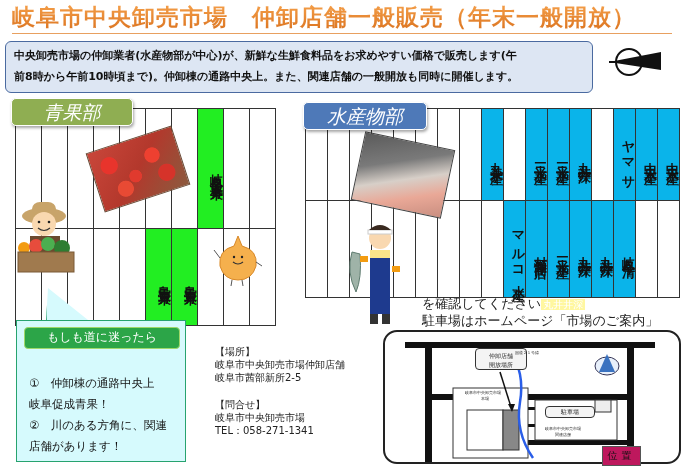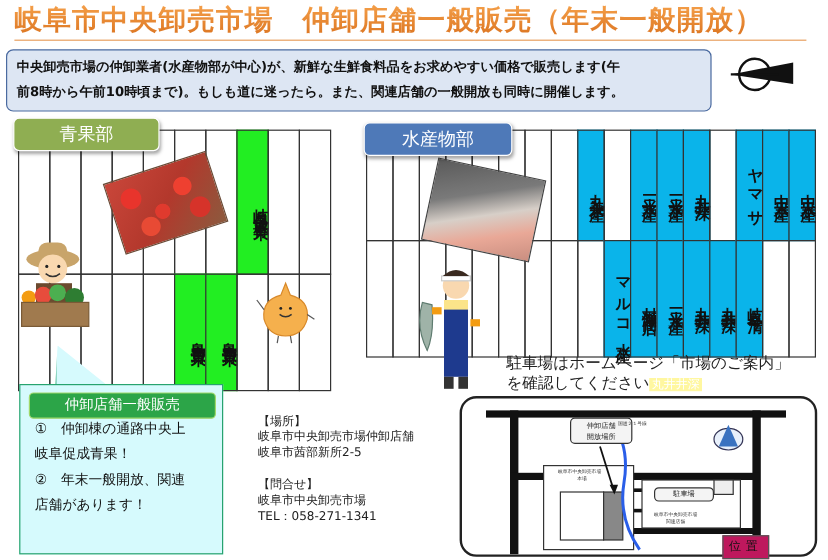--- a/index.html
+++ b/index.html
@@ -26,23 +26,23 @@
     background: #dde6f3; border: 1.5px solid #4a6aa0; border-radius: 6px;
     font-size: 11px; line-height: 21px; padding: 3px 8px; color: #111;
     font-weight: bold;
   }
 
   
   .north { left: 605px; top: 42px; width: 60px; height: 40px; }
 
   
   .sec-label {
-    height: 28px; border-radius: 5px; color: #fff; font-size: 15px;
+    height: 28px; border-radius: 5px; color: #fff; font-size: 19px;
     text-align: center; line-height: 27px; box-shadow: 1px 2px 3px rgba(0,0,0,0.35);
-    border: 1.5px solid #fff; z-index: 5;
+    border: 1.5px solid #fff; z-index: 5; font-style: italic;
   }
   .sec-green { left: 11px; top: 98px; width: 122px; background: #8fae52; }
   .sec-blue  { left: 303px; top: 102px; width: 124px; background: #4e79b8; }
   .cell {
     position: absolute; border: 1.2px solid #333; background: transparent;
     writing-mode: vertical-rl; text-orientation: upright;
     font-size: 13px; font-weight: bold; line-height: 1;
     padding-top: 6px; display: flex; align-items: flex-start; justify-content: center;
     letter-spacing: 3px; color: #111;
   }
@@ -69,21 +69,21 @@
 
   
   .farmer { left: 8px; top: 196px; width: 68px; height: 82px; z-index: 3; }
   .onion { left: 212px; top: 232px; width: 52px; height: 56px; z-index: 3; }
   .fisher { left: 348px; top: 222px; width: 62px; height: 110px; z-index: 3; }
 
   
   .callout {
     left: 16px; top: 320px; width: 170px; height: 142px;
     background: #d6fafd; border: 1.5px solid #27a36f;
-    font-size: 11.5px; line-height: 21px; padding: 26px 8px 0 12px; z-index: 4;
+    font-size: 11.5px; line-height: 21px; padding: 52px 8px 0 12px; z-index: 4;
   }
   .callout-tail2 {
     left: 46px; top: 288px; width: 42px; height: 34px; z-index: 4;
     background: #d6fafd;
     clip-path: polygon(2px 0, 42px 32px, 0 34px);
     border-left: 1.5px solid #27a36f;
   }
   .callout-head {
     left: 24px; top: 327px; width: 156px; height: 22px; z-index: 5;
     background: #2ca548; color: #fff; border: 1.5px solid #9fd86a; border-radius: 4px;
@@ -115,21 +115,21 @@
     font-size: 6px; text-align: center; color: #222;
   }
 </style>
 </head>
 <body>
 
 <div class="abs title">岐阜市中央卸売市場　仲卸店舗一般販売（年末一般開放）</div>
 
 <div class="abs info">
   <div>中央卸売市場の仲卸業者(水産物部が中心)が、新鮮な生鮮食料品をお求めやすい価格で販売します(午</div>
-  <div>前8時から午前10時頃まで)。もしも道に迷ったら。また、関連店舗の一般開放も同時に開催します。</div>
+  <div>前8時から午前10時頃まで)。仲卸棟の通路中央上。また、関連店舗の一般開放も同時に開催します。</div>
 </div>
 
 <svg class="abs north" viewBox="0 0 60 40">
   <circle cx="24" cy="20" r="13" fill="none" stroke="#111" stroke-width="2"></circle>
   <polygon points="4,20 56,10 56,28" fill="#111"></polygon>
   <line x1="4" y1="20" x2="44" y2="20" stroke="#111" stroke-width="2"></line>
 </svg>
 
 <div class="abs sec-label sec-green">青果部</div>
 
@@ -234,38 +234,38 @@
   <rect x="12" y="34" width="8" height="6" fill="#f39c12"></rect>
   <rect x="44" y="44" width="8" height="6" fill="#f39c12"></rect>
   <rect x="22" y="92" width="8" height="10" fill="#333"></rect>
   <rect x="34" y="92" width="8" height="10" fill="#333"></rect>
 </svg>
 
 <div class="abs callout-tail2"></div>
 <div class="abs callout">
   <div>①　仲卸棟の通路中央上</div>
   <div>岐阜促成青果！</div>
-  <div>②　年末一般開放、関連</div>
+  <div>②　川のある方角に、関連</div>
   <div>店舗があります！</div>
 </div>
-<div class="abs callout-head">仲卸店舗一般販売</div>
+<div class="abs callout-head">もしも道に迷ったら</div>
 
 <div class="abs loc">
   <div>【場所】</div>
   <div>岐阜市中央卸売市場仲卸店舗</div>
   <div>岐阜市茜部新所2-5</div>
   <div class="gap"></div>
   <div>【問合せ】</div>
   <div>岐阜市中央卸売市場</div>
   <div class="tel">TEL：058-271-1341</div>
 </div>
 
 <div class="abs parking">
+  <div><span>を確認してください</span><span class="hl">丸井井深</span></div>
   <div>駐車場はホームページ「市場のご案内」</div>
-  <div><span>を確認してください</span><span class="hl">丸井井深</span></div>
 </div>
 
 <div class="abs map">
   <svg width="298" height="134" viewBox="0 0 298 134">
 
     <rect x="20" y="10" width="250" height="6" fill="#111"></rect>
     <rect x="40" y="10" width="7" height="120" fill="#111"></rect>
     <rect x="242" y="10" width="7" height="120" fill="#111"></rect>
     <rect x="40" y="62" width="208" height="6" fill="#111"></rect>
     <rect x="125" y="108" width="120" height="5" fill="#111"></rect>

